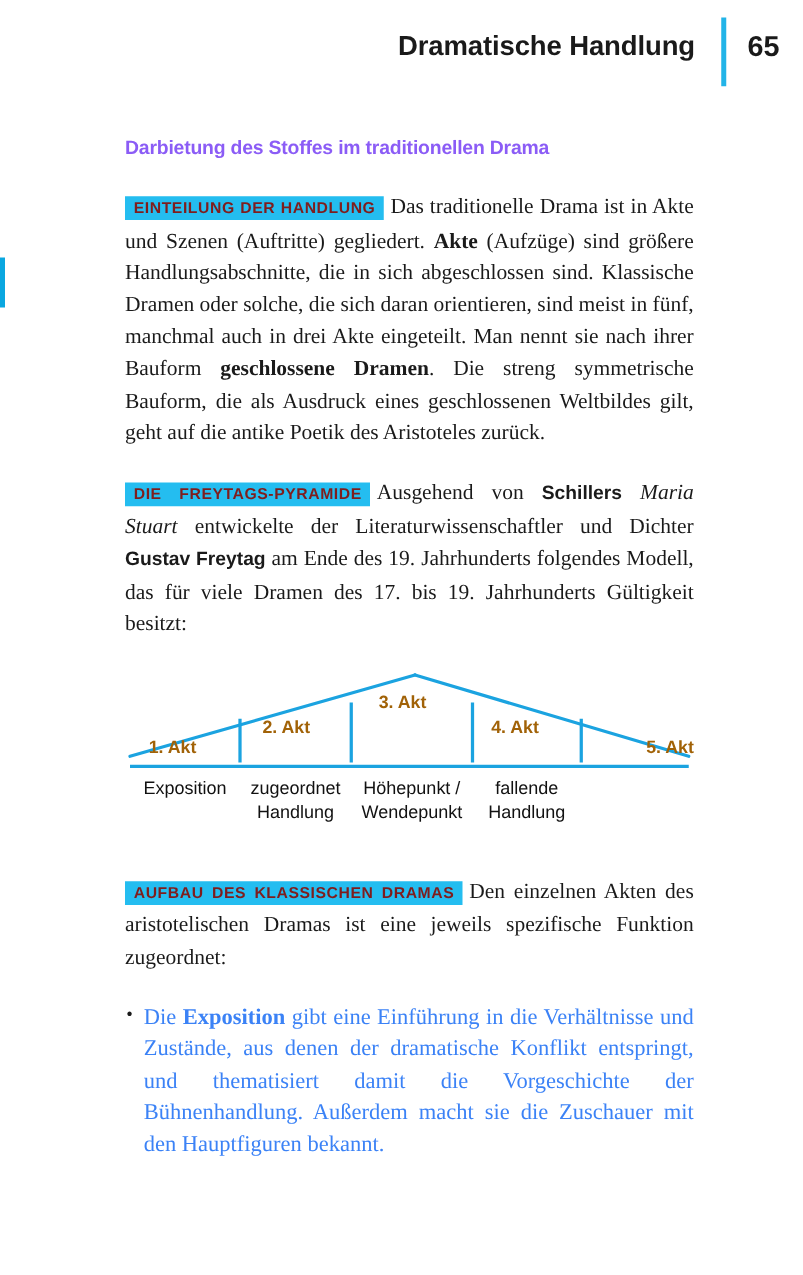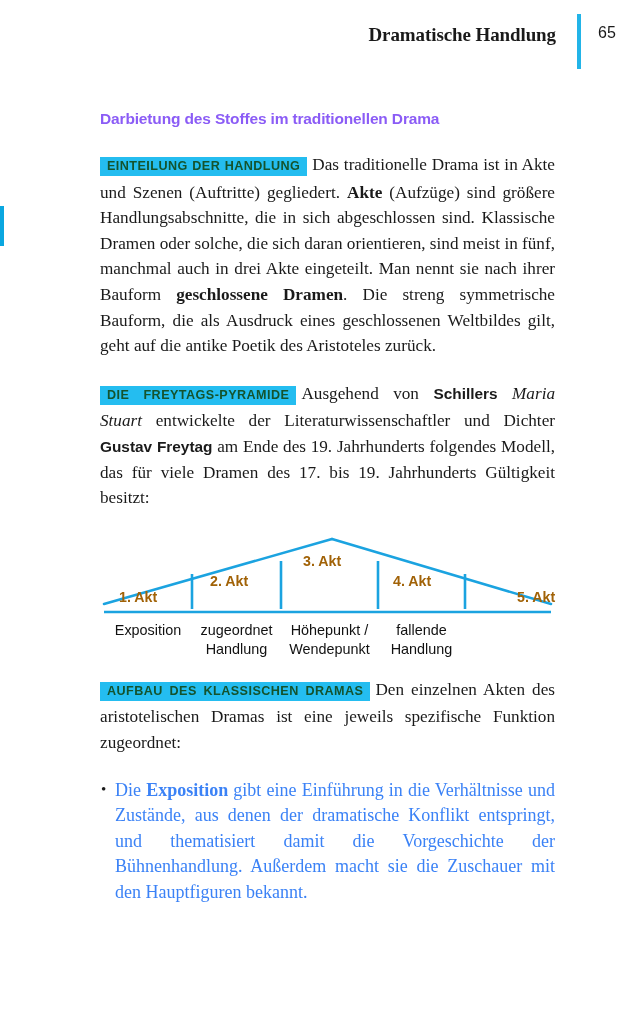--- a/index.html
+++ b/index.html
@@ -21,42 +21,42 @@
     position: absolute;
     top: 14px;
     left: 0;
     right: 0;
     height: 56px;
   }
   .header-title {
     position: absolute;
     right: 86px;
     top: 10px;
-    font-family: Liberation Serif, serif;
-    font-weight: bold;
-    font-size: 19px;
+    font-family: Liberation Sans, sans-serif;
+    font-weight: bold;
+    font-size: 22px;
     letter-spacing: -0.1px;
     color: #1a1a1a;
     white-space: nowrap;
   }
   .header-rule {
     position: absolute;
     left: 577px;
     top: 0px;
     width: 4px;
     height: 55px;
     background: #22b4e8;
   }
   .header-pageno {
     position: absolute;
     left: 598px;
     top: 10px;
     font-family: "Liberation Sans", sans-serif;
-    font-weight: normal;
-    font-size: 16px;
+    font-weight: bold;
+    font-size: 23px;
     color: #1a1a1a;
   }
 
   
   .edge-tab {
     position: absolute;
     left: 0;
     top: 206px;
     width: 4px;
     height: 40px;
@@ -91,21 +91,21 @@
     hyphens: manual;
   }
   p.body + p.body { margin-top: 22px; }
 
   .lead-tag {
     font-family: "Liberation Sans", sans-serif;
     font-weight: bold;
     font-size: 12.6px;
     letter-spacing: 0.45px;
     background: #24bdf0;
-    color: #14532d;
+    color: #7f1d1d;
     padding: 2px 7px 3px 7px;
     white-space: nowrap;
     margin-right: 5px;
   }
 
   .b-serif { font-weight: bold; }
   .b-sans {
     font-family: "Liberation Sans", sans-serif;
     font-weight: bold;
     font-size: 15.4px;
@@ -220,19 +220,19 @@
     <div class="foot-label" style="left:181px; width:97px;">
       <div>Höhepunkt /</div>
       <div>Wendepunkt</div>
     </div>
     <div class="foot-label" style="left:278px; width:87px;">
       <div>fallende</div>
       <div>Handlung</div>
     </div>
   </div>
 
-  <p class="body" style=""><span class="lead-tag">AUFBAU DES KLASSISCHEN DRAMAS</span><span>Den einzelnen Akten des aristotelischen Dramas ist eine jeweils spezifische Funktion zugeordnet:</span></p>
+  <p class="body" style="margin-top:22px;"><span class="lead-tag">AUFBAU DES KLASSISCHEN DRAMAS</span><span>Den einzelnen Akten des aristotelischen Dramas ist eine jeweils spezifische Funktion zugeordnet:</span></p>
 
   <ul class="bullets">
     <li><span>Die </span><span class="b-serif">Exposition</span><span> gibt eine Einführung in die Verhältnisse und Zustände, aus denen der dramatische Konflikt entspringt, und thematisiert damit die Vorgeschichte der Bühnenhandlung. Außerdem macht sie die Zuschauer mit den Hauptfiguren bekannt.</span></li>
   </ul>
 
 </div>
 
 </body></html>

